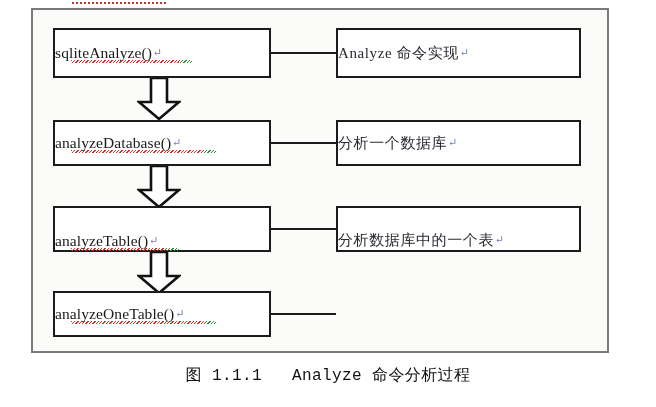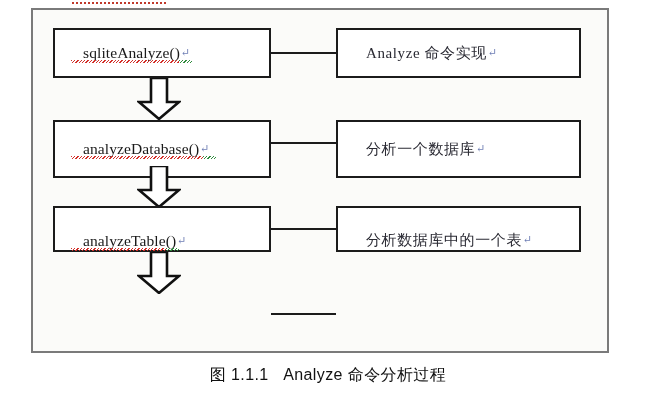--- a/index.html
+++ b/index.html
@@ -46,26 +46,26 @@
     border: 2px solid #1b1b1b;
     background: #ffffff;
     box-sizing: border-box;
     display: flex;
     align-items: center;
   }
   .node-box.left  { left: 20px;  width: 218px; }
   .node-box.right { left: 303px; width: 245px; }
 
   .row0 { top: 18px;  height: 50px; }
-  .row1 { top: 110px; height: 58px; }
+  .row1 { top: 110px; height: 46px; }
   .row2 { top: 196px; height: 46px; align-items: flex-end; }
   .row3 { top: 281px; height: 46px; }
 
   .node-label {
-    padding-left: 28px;
+    padding-left: 0;
     font-size: 15.5px;
     color: #1a1a1a;
     white-space: nowrap;
     position: relative;
     letter-spacing: 0.1px;
   }
   .node-label.cn {
     font-size: 15px;
     color: #2a2a33;
     letter-spacing: 0.6px;
@@ -125,21 +125,21 @@
   .arr2 { top: 242px; }
   .block-arrow svg { display: block; width: 100%; height: 100%; }
 
   
   #figure-caption {
     position: absolute;
     left: 0;
     top: 365px;
     width: 656px;
     text-align: center;
-    font-family: Liberation Sans, sans-serif;
+    font-family: Liberation Mono, monospace;
     font-size: 16px;
     color: #111111;
     letter-spacing: 0.4px;
     white-space: pre;
   }
 </style>
 </head>
 <body>
 
 <div id="top-dotted"></div>
@@ -181,17 +181,20 @@
   <div class="node-box right row2">
     <span class="node-label cn"><span>分析数据库中的一个表</span><span class="pilcrow">↵</span></span>
   </div>
 
   <div class="block-arrow arr2">
     <svg viewBox="0 0 44 42" xmlns="http://www.w3.org/2000/svg">
       <polygon points="14,0 30,0 30,24 42,24 22,41 2,24 14,24" fill="#ffffff" stroke="#111111" stroke-width="2.6" stroke-linejoin="miter"></polygon>
     </svg>
   </div>
 
+  <div class="node-box left row3">
+    <span class="node-label"><span>analyzeOneTable()</span><span class="pilcrow">↵</span><span class="squiggle-red" style="width:132px;"></span><span class="squiggle-green" style="left:148px;width:13px;"></span></span>
+  </div>
   <div class="connector conn3"></div>
 
 </div>
 
 <div id="figure-caption">图 1.1.1   Analyze 命令分析过程</div>
 
 </body></html>

